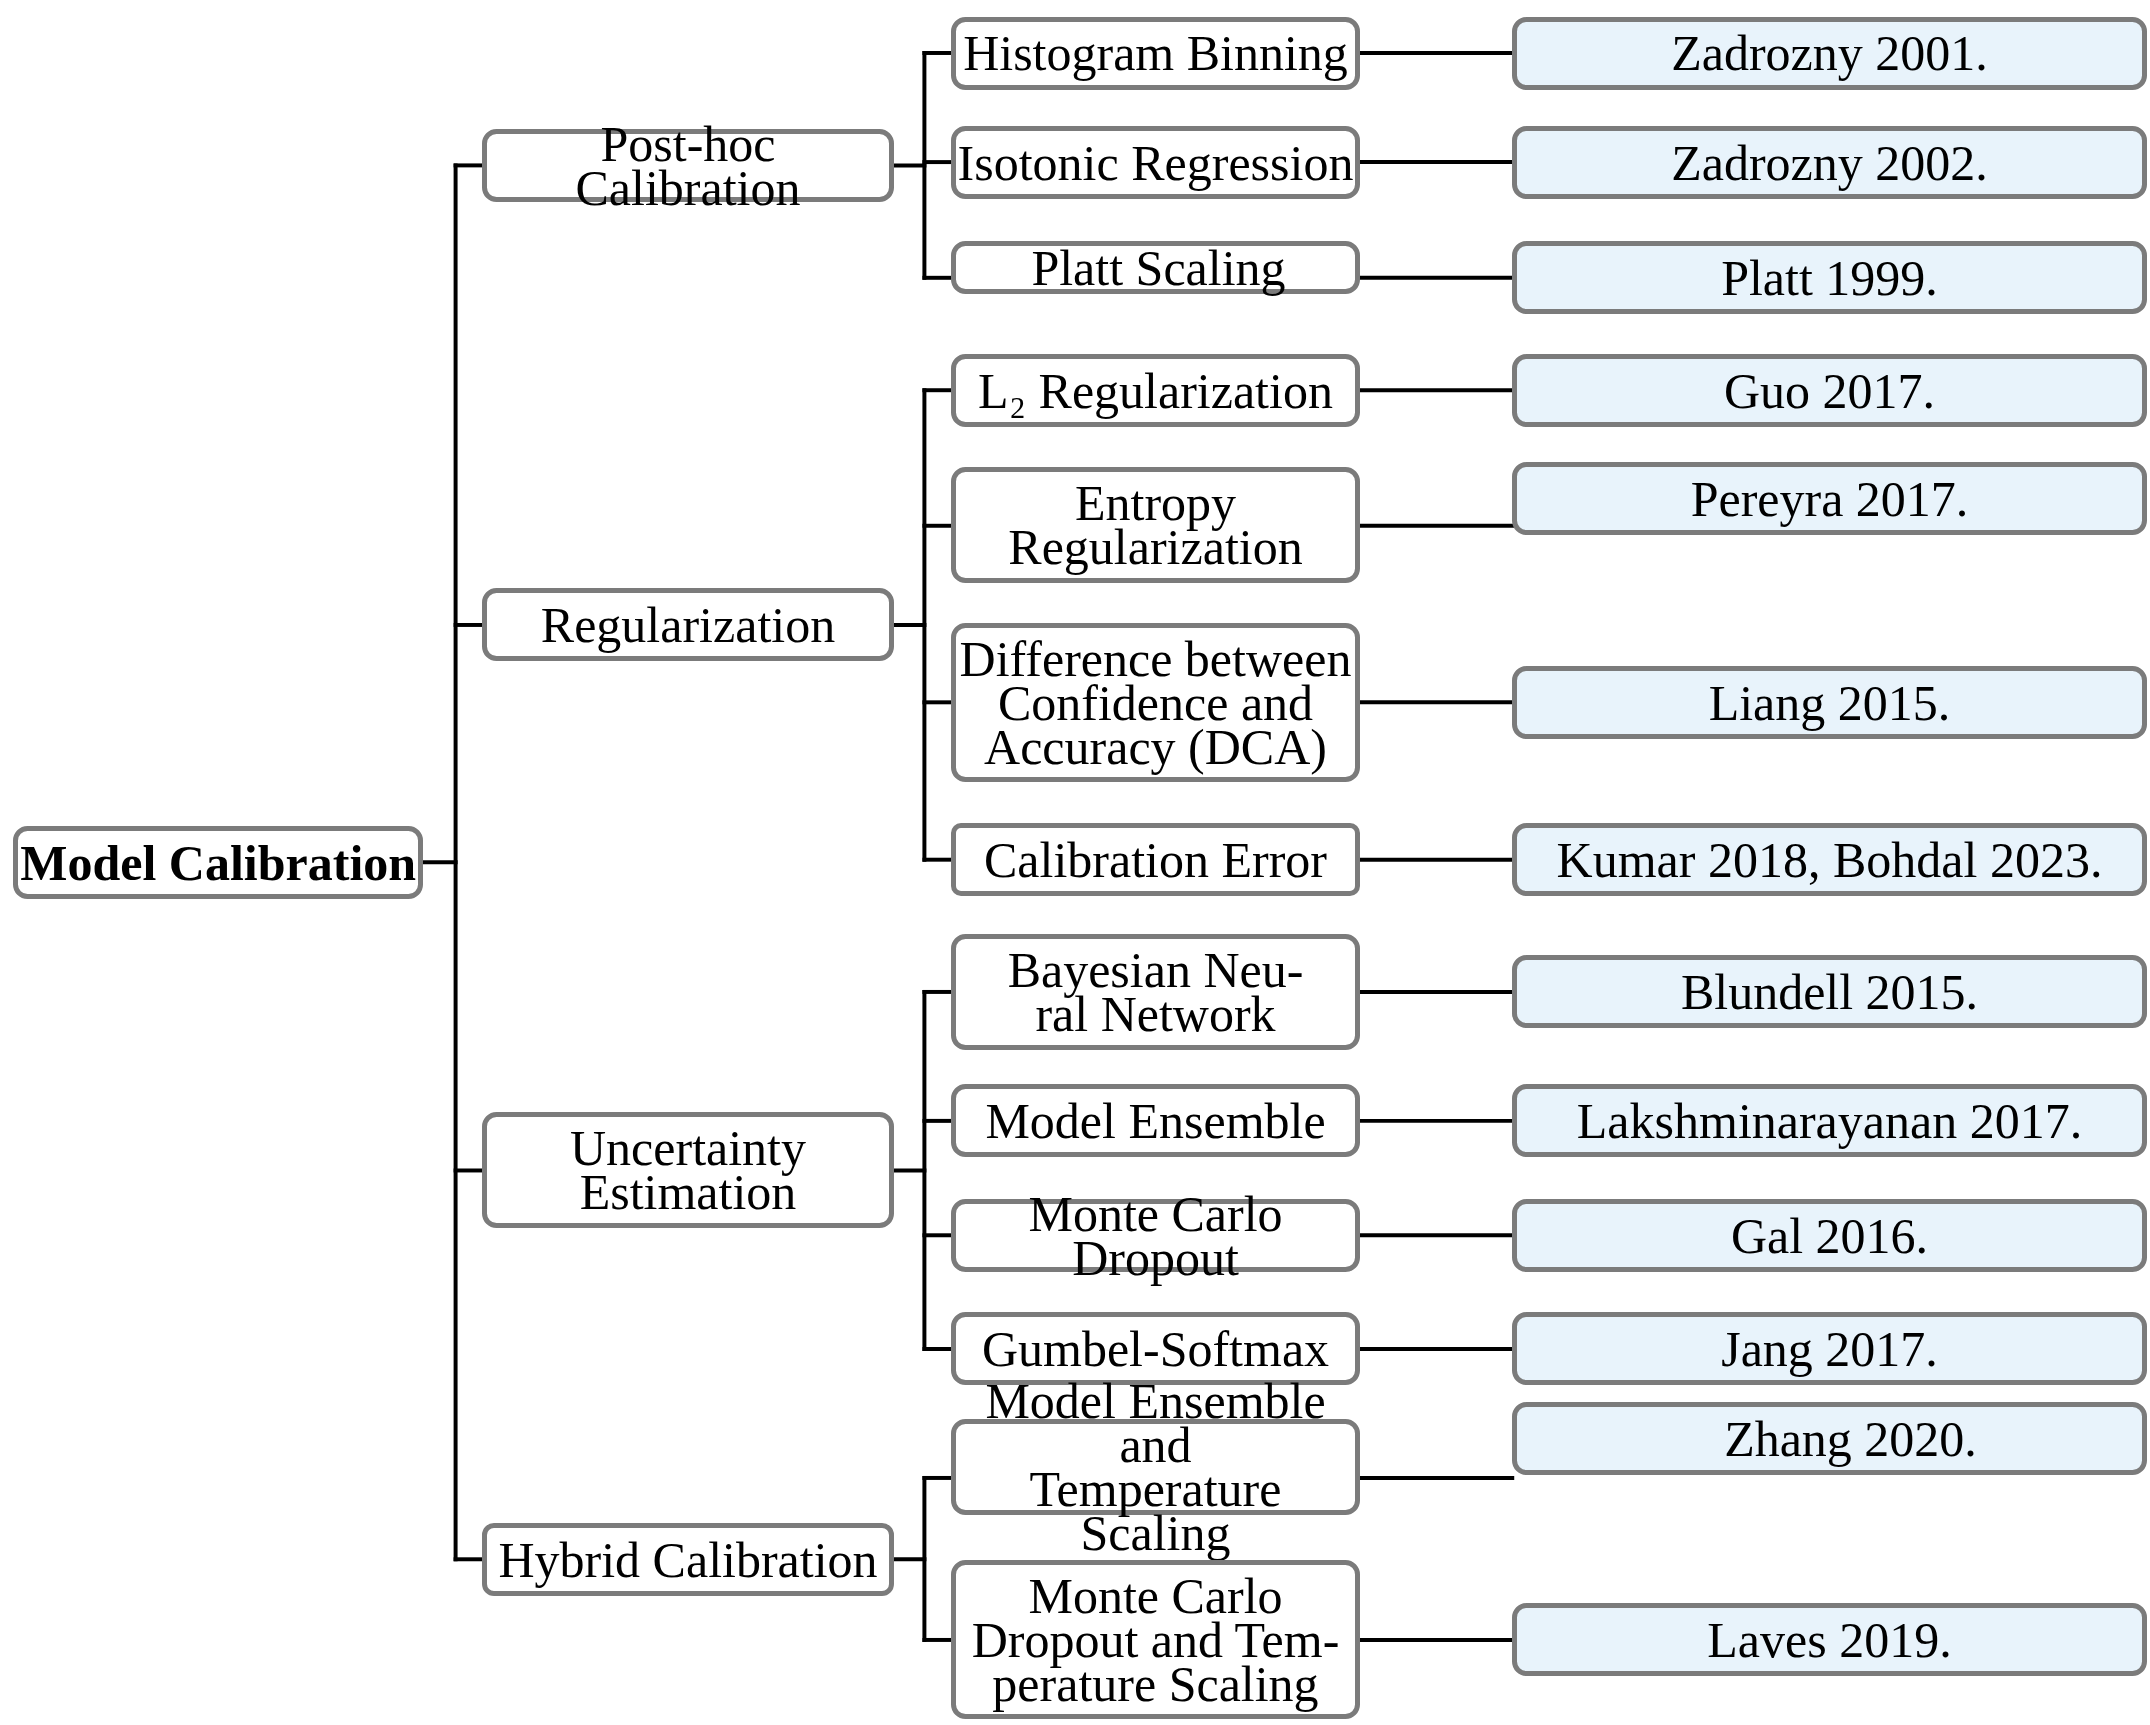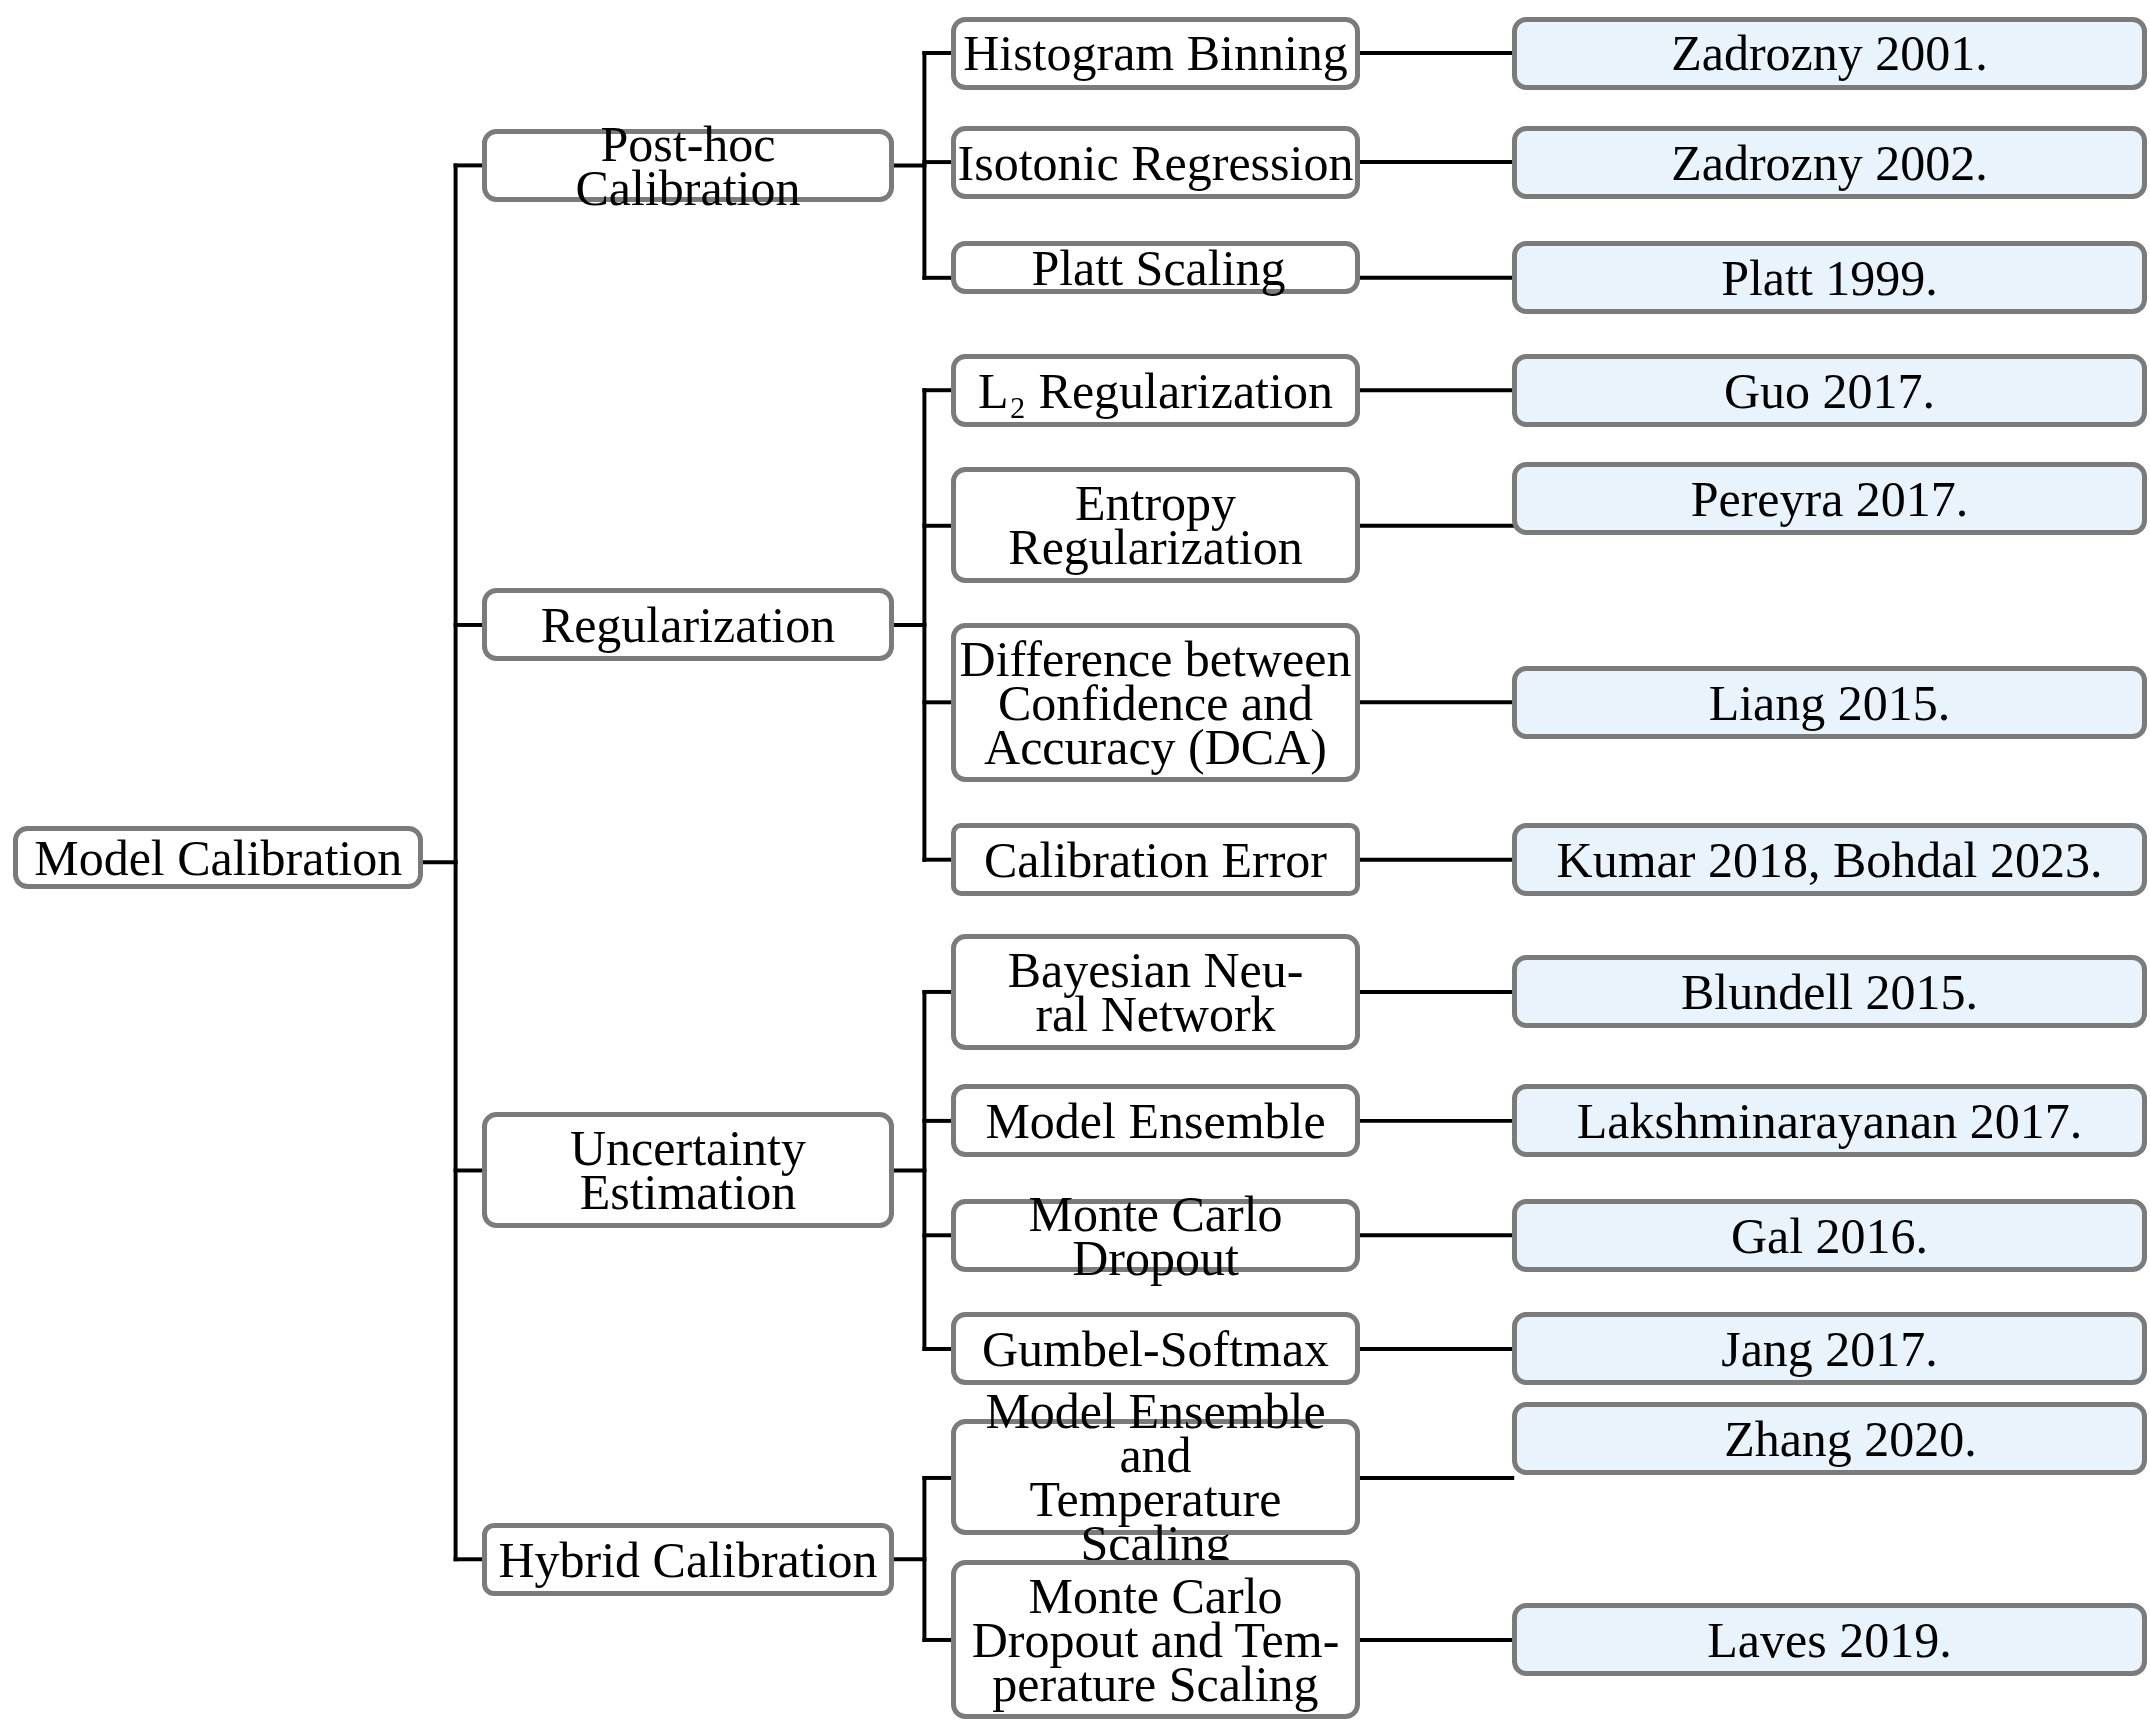--- a/index.html
+++ b/index.html
@@ -81,21 +81,21 @@
       <line x1="2057" y1="1300" x2="2287" y2="1300"></line>
       <line x1="2057" y1="1500" x2="2287" y2="1500"></line>
       <line x1="2057" y1="1695" x2="2287" y2="1695"></line>
       <line x1="2057" y1="1868" x2="2287" y2="1868"></line>
       <line x1="2057" y1="2040" x2="2287" y2="2040"></line>
       <line x1="2057" y1="2235" x2="2287" y2="2235"></line>
       <line x1="2057" y1="2480" x2="2287" y2="2480"></line>
     </g>
   </svg>
 
-  <div class="box" style="left:13.2px; top:826px; width:410px; height:63px;">Model Calibration</div>
+  <div class="box" style="left:13.2px; top:826px; width:410px; height:73px;font-weight:bold;">Model Calibration</div>
 
   <div class="box b" style="top:129px; height:73px;">Post-hoc Calibration</div>
   <div class="box b" style="top:588px; height:73px;">Regularization</div>
   <div class="box b" style="top:1112px; height:116px;">Uncertainty
 Estimation</div>
   <div class="box b" style="top:1523px; height:73px;border-radius:12px;">Hybrid Calibration</div>
 
   <div class="box m" style="top:16.5px; height:73px;">Histogram Binning</div>
   <div class="box r ref" style="top:16.5px;">Zadrozny 2001.</div>
 
@@ -126,21 +126,21 @@
 
   <div class="box m" style="top:1084px; height:73px;">Model Ensemble</div>
   <div class="box r ref" style="top:1084px;">Lakshminarayanan 2017.</div>
 
   <div class="box m" style="top:1199px; height:73px;">Monte Carlo Dropout</div>
   <div class="box r ref" style="top:1199px;">Gal 2016.</div>
 
   <div class="box m" style="top:1312px; height:73px;">Gumbel-Softmax</div>
   <div class="box r ref" style="top:1312px;">Jang 2017.</div>
 
-  <div class="box m" style="top:1419px; height:116px;">Model Ensemble and
+  <div class="box m" style="top:1419px; height:96px;">Model Ensemble and
 Temperature Scaling</div>
   <div class="box r ref" style="top:1402px;padding-left:42px;">Zhang 2020.</div>
 
   <div class="box m" style="top:1560px; height:159px;">Monte Carlo
 Dropout and Tem-
 perature Scaling</div>
   <div class="box r ref" style="top:1603px;">Laves 2019.</div>
 
 </div>
 

